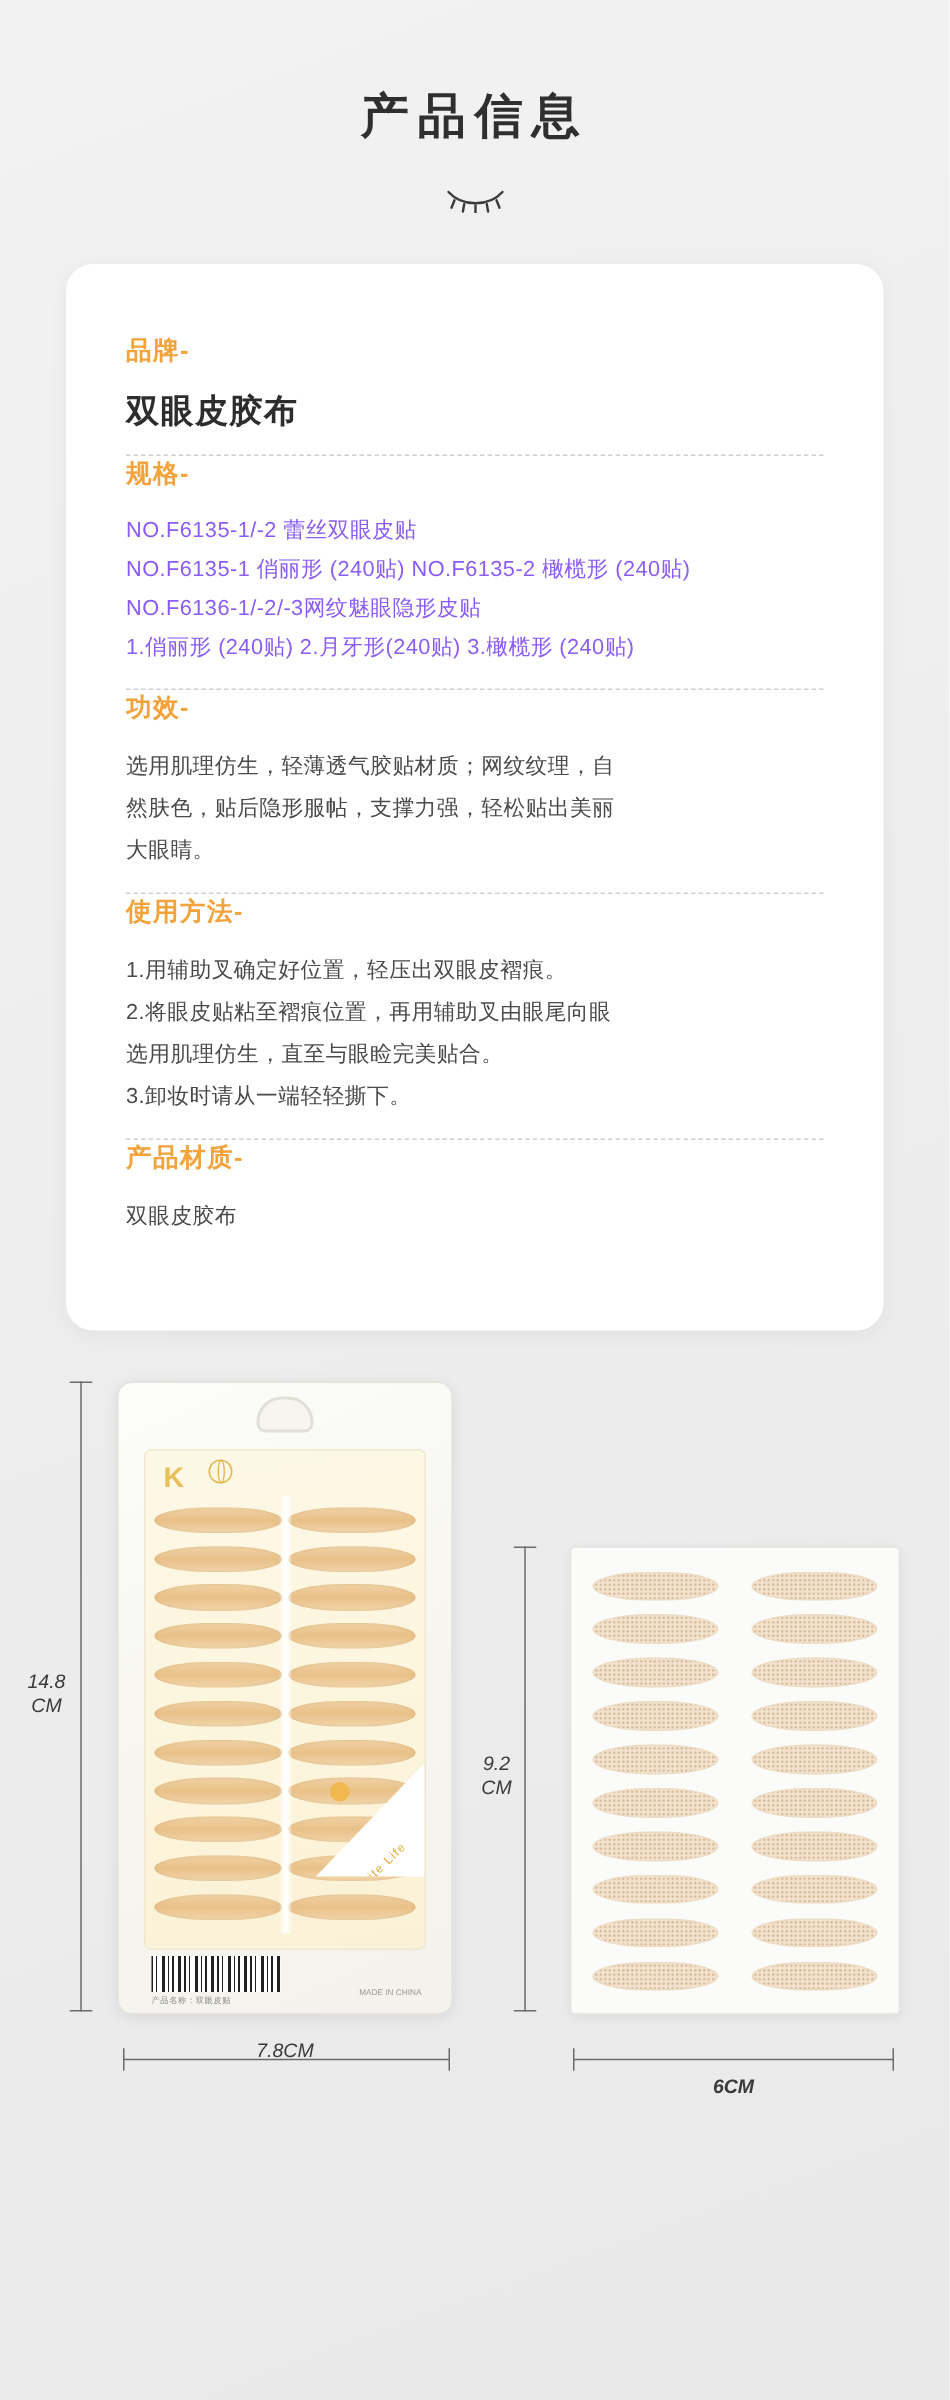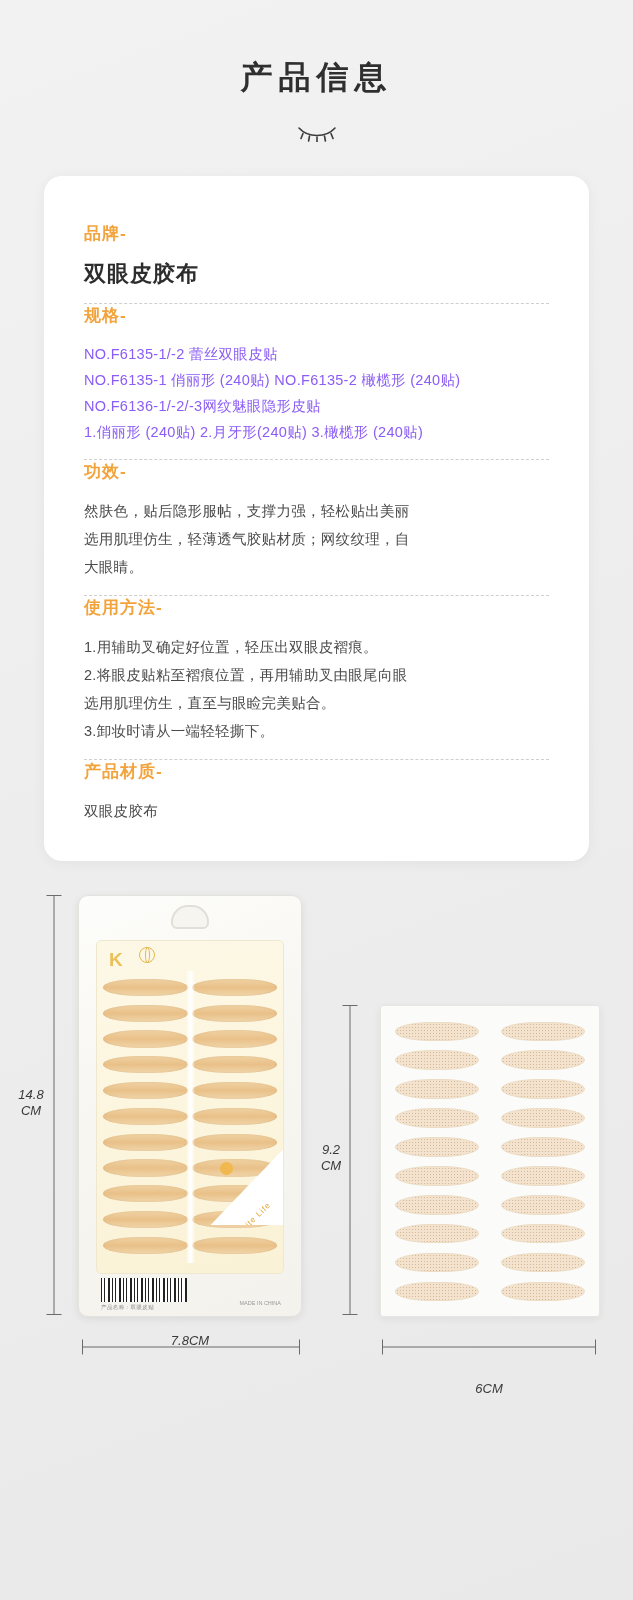--- a/index.html
+++ b/index.html
@@ -44,21 +44,21 @@
   .lash-icon {
     display: block;
   }
 
   
   .card {
     position: relative;
     margin: 32px 44px 0 44px;
     background: #ffffff;
     border-radius: 18px;
-    padding: 46px 40px 22px 40px;
+    padding: 46px 40px 48px 40px;
     box-shadow: 0 2px 14px rgba(0,0,0,0.05);
     box-sizing: border-box;
   }
   .section {
     padding-bottom: 14px;
   }
   .divider {
     border: 0;
     border-top: 1px dashed #cfcfcf;
     margin: 0;
@@ -374,22 +374,22 @@
       <p class="body-line">NO.F6135-1/-2  蕾丝双眼皮贴</p>
       <p class="body-line">NO.F6135-1 俏丽形 (240贴)    NO.F6135-2 橄榄形 (240贴)</p>
       <p class="body-line">NO.F6136-1/-2/-3网纹魅眼隐形皮贴</p>
       <p class="body-line">1.俏丽形 (240贴) 2.月牙形(240贴) 3.橄榄形 (240贴)</p>
     </div>
 
     <hr class="divider">
 
     <div class="section">
       <div class="sec-title">功效-</div>
+      <p class="body-para">选用肌理仿生，轻薄透气胶贴材质；网纹纹理，自</p>
       <p class="body-para">然肤色，贴后隐形服帖，支撑力强，轻松贴出美丽</p>
-      <p class="body-para">选用肌理仿生，轻薄透气胶贴材质；网纹纹理，自</p>
       <p class="body-para">大眼睛。</p>
     </div>
 
     <hr class="divider">
 
     <div class="section">
       <div class="sec-title">使用方法-</div>
       <p class="body-para">1.用辅助叉确定好位置，轻压出双眼皮褶痕。</p>
       <p class="body-para">2.将眼皮贴粘至褶痕位置，再用辅助叉由眼尾向眼</p>
       <p class="body-para">选用肌理仿生，直至与眼睑完美贴合。</p>
@@ -494,17 +494,17 @@
         <div class="sheet-strip"></div>
           <div class="sheet-strip"></div>
       </div>
     </div>
 
     <div class="hline-wrap" style="left:382px; top:452px; width:214px; height:16px;">
       <div class="hline"></div>
       <div class="hcap left"></div>
       <div class="hcap right"></div>
     </div>
-    <div class="dim-label" style="left:429px; top:494px; width:120px;">6CM</div>
+    <div class="dim-label" style="left:429px; top:470px; width:120px;font-weight:bold;">6CM</div>
 
   </div>
 
 </div>
 
 </body></html>

